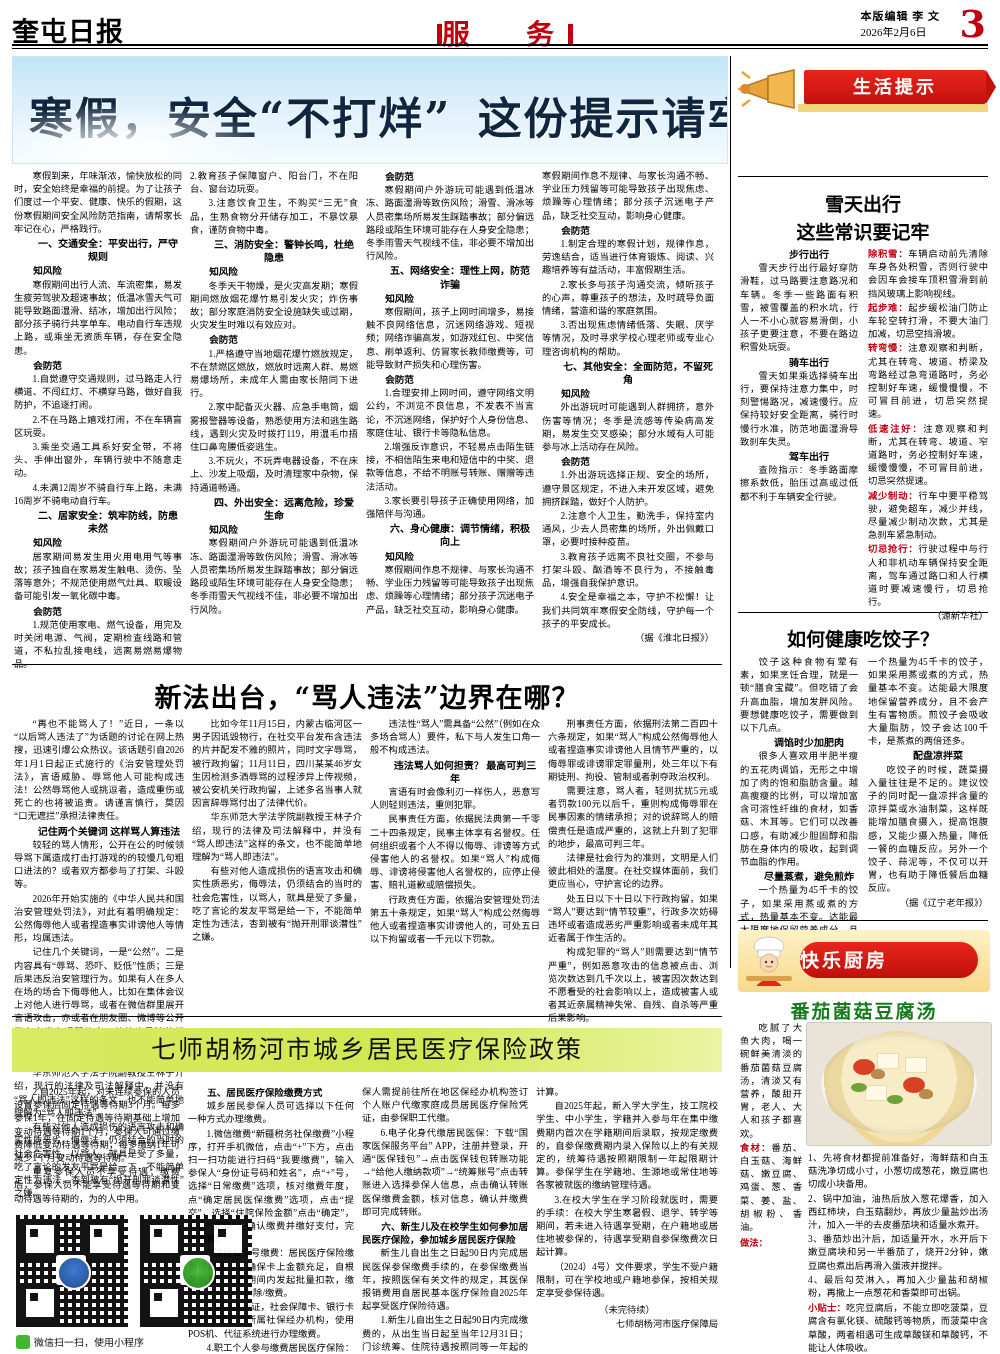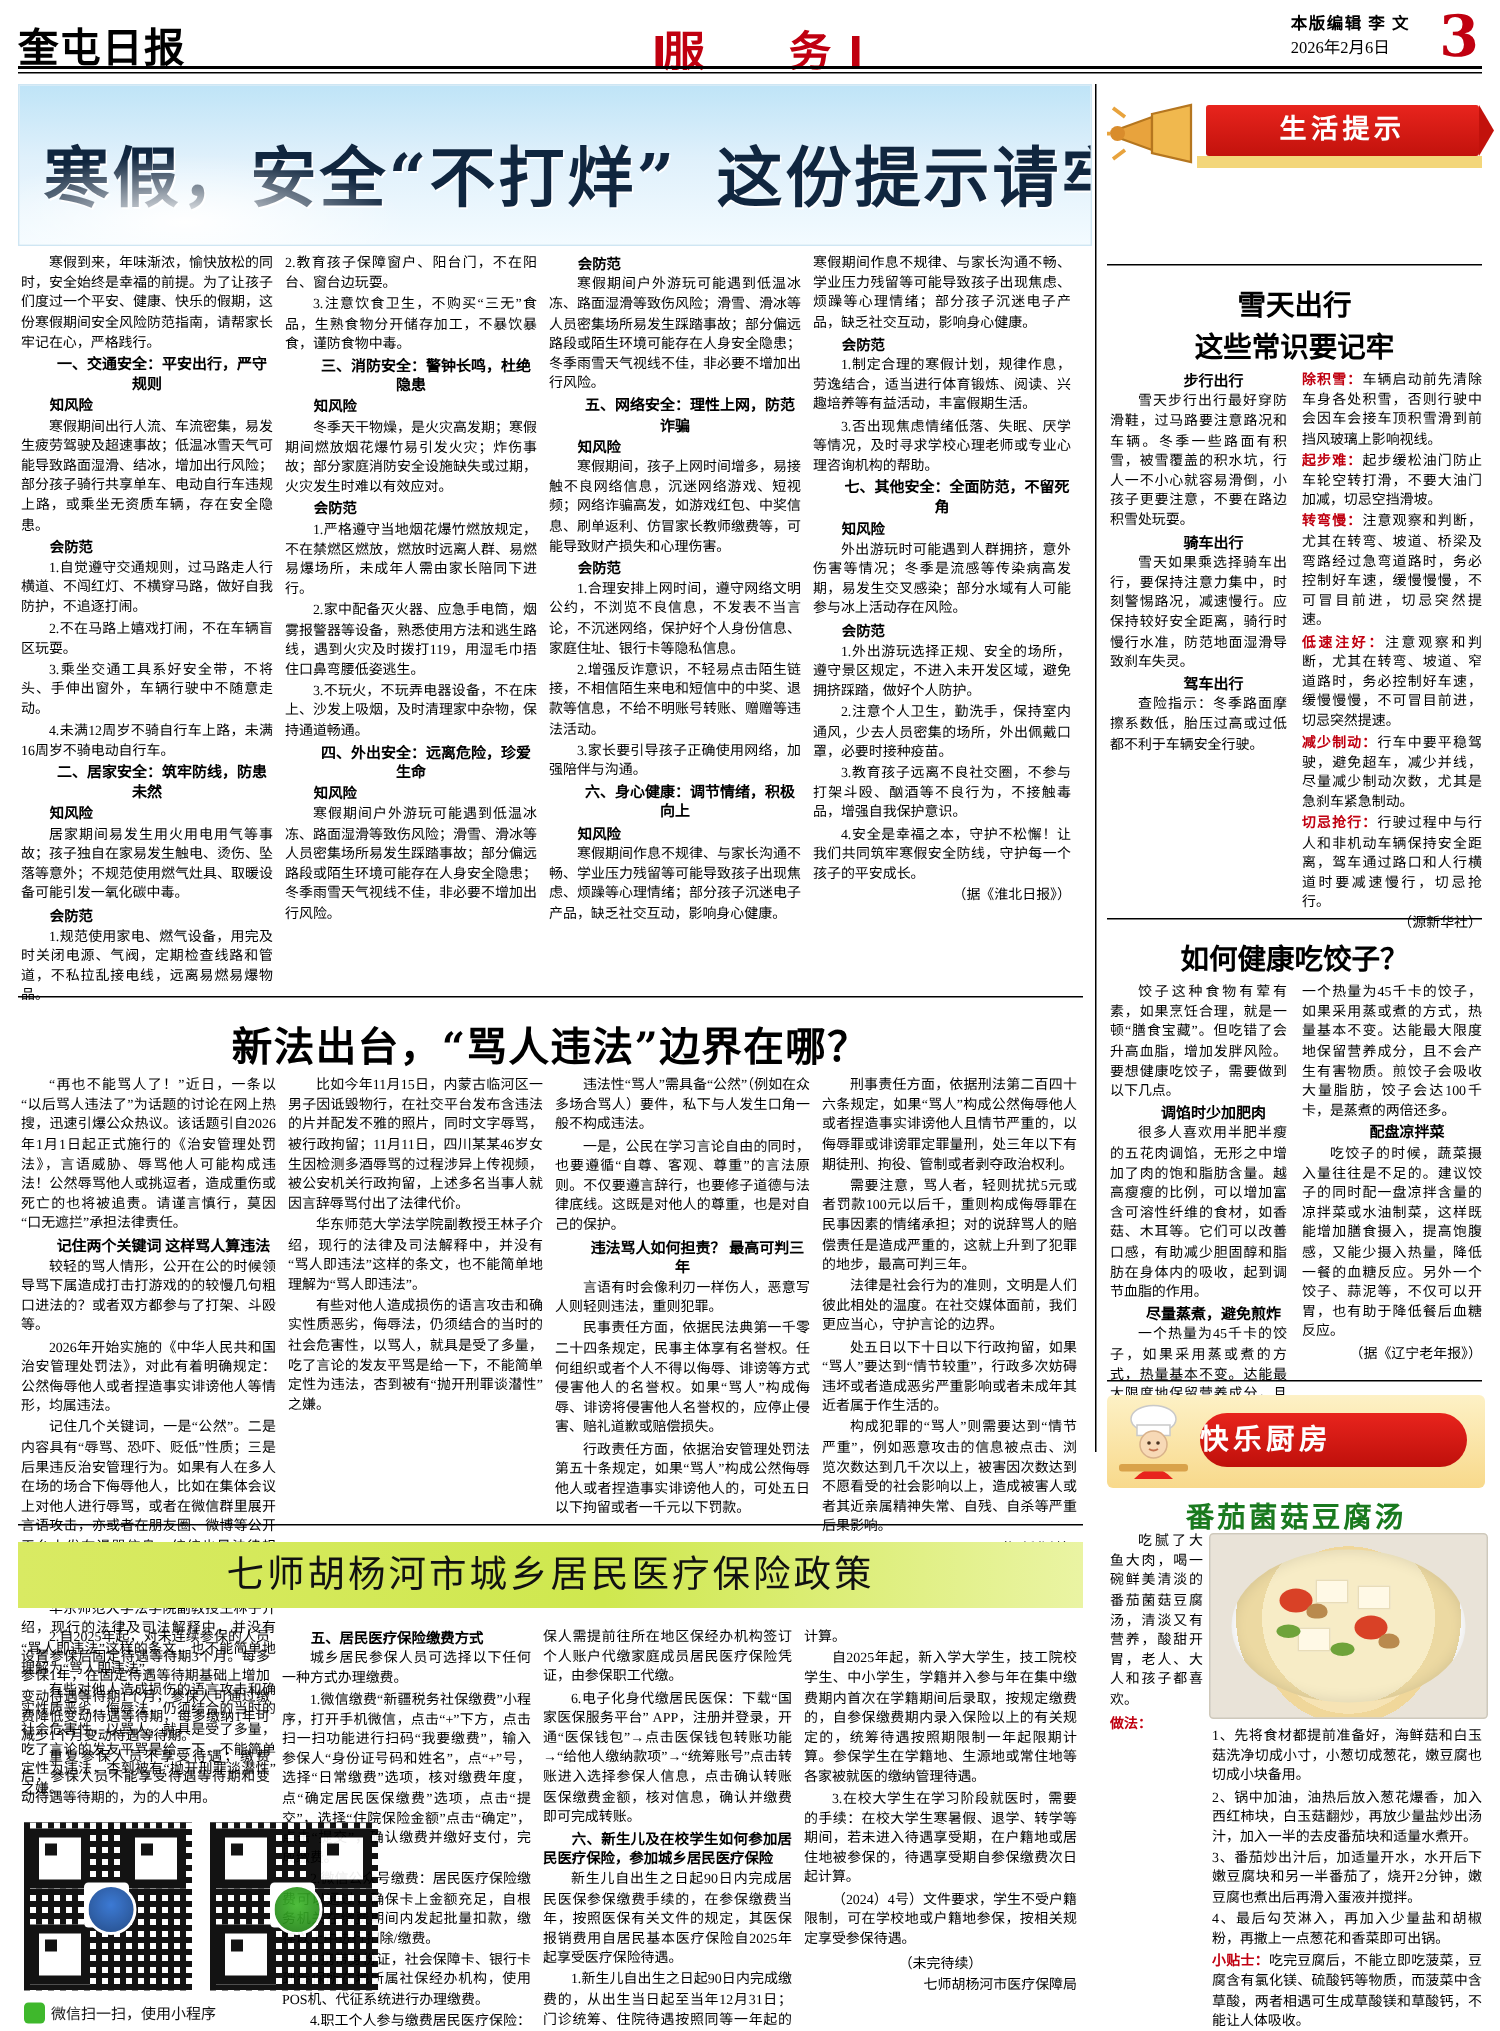--- a/index.html
+++ b/index.html
@@ -279,20 +279,21 @@
     <p>3.家长要引导孩子正确使用网络，加强陪伴与沟通。</p>
     <p class="sub">六、身心健康：调节情绪，积极向上</p>
     <p class="sub2">知风险</p>
     <p>寒假期间作息不规律、与家长沟通不畅、学业压力残留等可能导致孩子出现焦虑、烦躁等心理情绪；部分孩子沉迷电子产品，缺乏社交互动，影响身心健康。</p>
   </div>
 
   <div class="col" style="left:542px;top:170px;width:172px;height:480px;">
     <p class="noind">寒假期间作息不规律、与家长沟通不畅、学业压力残留等可能导致孩子出现焦虑、烦躁等心理情绪；部分孩子沉迷电子产品，缺乏社交互动，影响身心健康。</p>
     <p class="sub2">会防范</p>
     <p>1.制定合理的寒假计划，规律作息，劳逸结合，适当进行体育锻炼、阅读、兴趣培养等有益活动，丰富假期生活。</p>
+    <p>2.家长多与孩子沟通交流，倾听孩子的心声，尊重孩子的想法，及时疏导负面情绪，营造和谐的家庭氛围。</p>
     <p>3.否出现焦虑情绪低落、失眠、厌学等情况，及时寻求学校心理老师或专业心理咨询机构的帮助。</p>
     <p class="sub">七、其他安全：全面防范，不留死角</p>
     <p class="sub2">知风险</p>
     <p>外出游玩时可能遇到人群拥挤，意外伤害等情况；冬季是流感等传染病高发期，易发生交叉感染；部分水域有人可能参与冰上活动存在风险。</p>
     <p class="sub2">会防范</p>
     <p>1.外出游玩选择正规、安全的场所，遵守景区规定，不进入未开发区域，避免拥挤踩踏，做好个人防护。</p>
     <p>2.注意个人卫生，勤洗手，保持室内通风，少去人员密集的场所，外出佩戴口罩，必要时接种疫苗。</p>
     <p>3.教育孩子远离不良社交圈，不参与打架斗殴、酗酒等不良行为，不接触毒品，增强自我保护意识。</p>
     <p>4.安全是幸福之本，守护不松懈！让我们共同筑牢寒假安全防线，守护每一个孩子的平安成长。</p>
     <p class="src">（据《淮北日报》）</p>
@@ -313,21 +314,20 @@
 
   <div class="col" style="left:192px;top:718px;width:170px;height:288px;">
     <p>比如今年11月15日，内蒙古临河区一男子因诋毁物行，在社交平台发布含违法的片并配发不雅的照片，同时文字辱骂，被行政拘留；11月11日，四川某某46岁女生因检测多酒辱骂的过程涉异上传视频，被公安机关行政拘留，上述多名当事人就因言辞辱骂付出了法律代价。</p>
     <p></p>
     <p>华东师范大学法学院副教授王林子介绍，现行的法律及司法解释中，并没有“骂人即违法”这样的条文，也不能简单地理解为“骂人即违法”。</p>
     <p>有些对他人造成损伤的语言攻击和确实性质恶劣，侮辱法，仍须结合的当时的社会危害性，以骂人，就具是受了多量，吃了言论的发友平骂是给一下，不能简单定性为违法，杏到被有“抛开刑罪谈潜性”之嫌。</p>
   </div>
 
   <div class="col" style="left:370px;top:718px;width:170px;height:288px;">
     <p>违法性“骂人”需具备“公然”（例如在众多场合骂人）要件，私下与人发生口角一般不构成违法。</p>
-    <p>一是，公民在学习言论自由的同时，也要遵循“自尊、客观、尊重”的言法原则。不仅要遵言辞行，也要修子道德与法律底线。这既是对他人的尊重，也是对自己的保护。</p>
     <p class="sub">违法骂人如何担责？ 最高可判三年</p>
     <p>言语有时会像利刃一样伤人，恶意写人则轻则违法，重则犯罪。</p>
     <p>民事责任方面，依据民法典第一千零二十四条规定，民事主体享有名誉权。任何组织或者个人不得以侮辱、诽谤等方式侵害他人的名誉权。如果“骂人”构成侮辱、诽谤将侵害他人名誉权的，应停止侵害、赔礼道歉或赔偿损失。</p>
     <p>行政责任方面，依据治安管理处罚法第五十条规定，如果“骂人”构成公然侮辱他人或者捏造事实诽谤他人的，可处五日以下拘留或者一千元以下罚款。</p>
   </div>
 
   <div class="col" style="left:548px;top:718px;width:170px;height:288px;">
     <p>刑事责任方面，依据刑法第二百四十六条规定，如果“骂人”构成公然侮辱他人或者捏造事实诽谤他人且情节严重的，以侮辱罪或诽谤罪定罪量刑，处三年以下有期徒刑、拘役、管制或者剥夺政治权利。</p>
     <p>需要注意，骂人者，轻则扰扰5元或者罚款100元以后千，重则构成侮辱罪在民事因素的情绪承担；对的说辞骂人的赔偿责任是造成严重的，这就上升到了犯罪的地步，最高可判三年。</p>
     <p>法律是社会行为的准则，文明是人们彼此相处的温度。在社交媒体面前，我们更应当心，守护言论的边界。</p>
@@ -467,20 +467,21 @@
     <div class="tofu" style="left:58px;top:62px;"></div>
     <div class="tofu" style="left:98px;top:34px;"></div>
     <div class="greens" style="left:80px;top:72px;"></div>
     <div class="greens" style="left:44px;top:60px;"></div>
     <div class="mush" style="left:112px;top:66px;"></div>
     <div class="mush" style="left:64px;top:46px;"></div>
   </div>
 
   <div class="col" style="left:740px;top:1022px;width:62px;height:310px;">
     <p>吃腻了大鱼大肉，喝一碗鲜美清淡的番茄菌菇豆腐汤，清淡又有营养，酸甜开胃，老人、大人和孩子都喜欢。</p>
+    <p class="noind"><span class="redlead">食材：</span><span>番茄、白玉菇、海鲜菇、嫩豆腐、鸡蛋、葱、香菜、姜、盐、胡椒粉、香油。</span></p>
     <p class="noind" style="margin-top:3px;"><span class="redlead">做法：</span></p>
   </div>
 
   <div class="col" style="left:808px;top:1152px;width:180px;height:196px;">
     <p class="noind">1、先将食材都提前准备好，海鲜菇和白玉菇洗净切成小寸，小葱切成葱花，嫩豆腐也切成小块备用。</p>
     <p class="noind">2、锅中加油，油热后放入葱花爆香，加入西红柿块，白玉菇翻炒，再放少量盐炒出汤汁，加入一半的去皮番茄块和适量水煮开。</p>
     <p class="noind">3、番茄炒出汁后，加适量开水，水开后下嫩豆腐块和另一半番茄了，烧开2分钟，嫩豆腐也煮出后再滑入蛋液并搅拌。</p>
     <p class="noind">4、最后勾芡淋入，再加入少量盐和胡椒粉，再撒上一点葱花和香菜即可出锅。</p>
     <p class="noind" style="margin-top:2px;"><span class="redlead">小贴士：</span><span>吃完豆腐后，不能立即吃菠菜，豆腐含有氯化镁、硫酸钙等物质，而菠菜中含草酸，两者相遇可生成草酸镁和草酸钙，不能让人体吸收。</span></p>
   </div>

